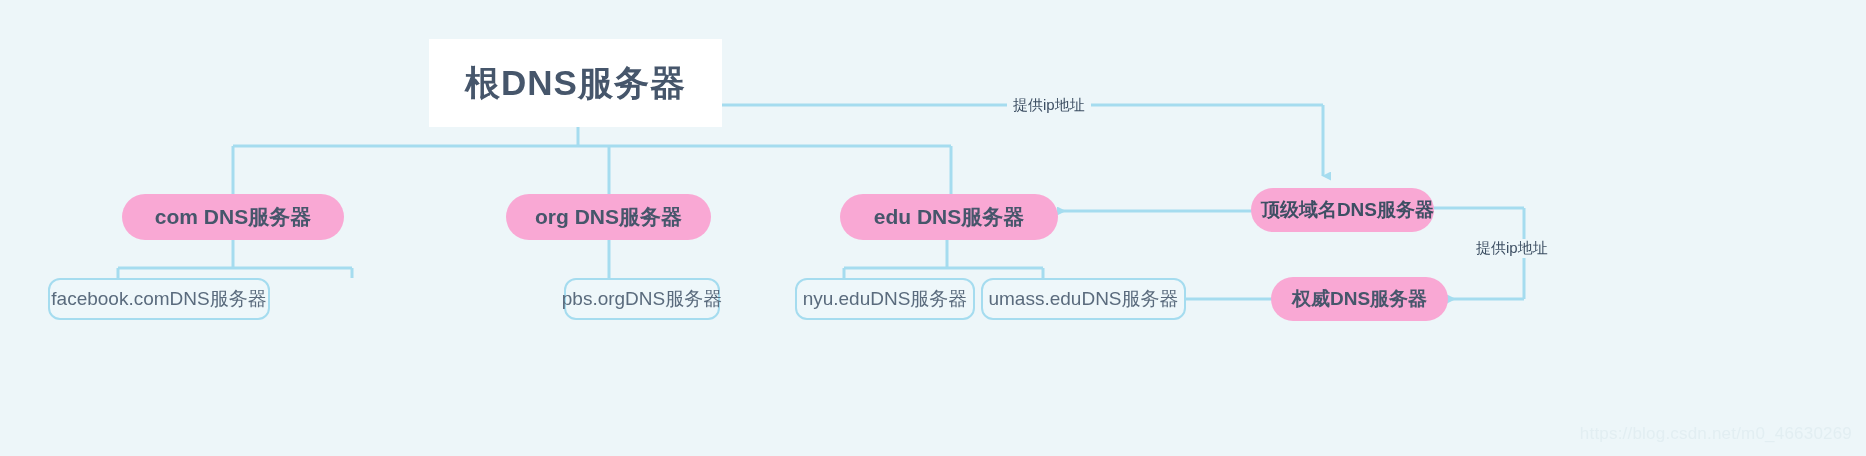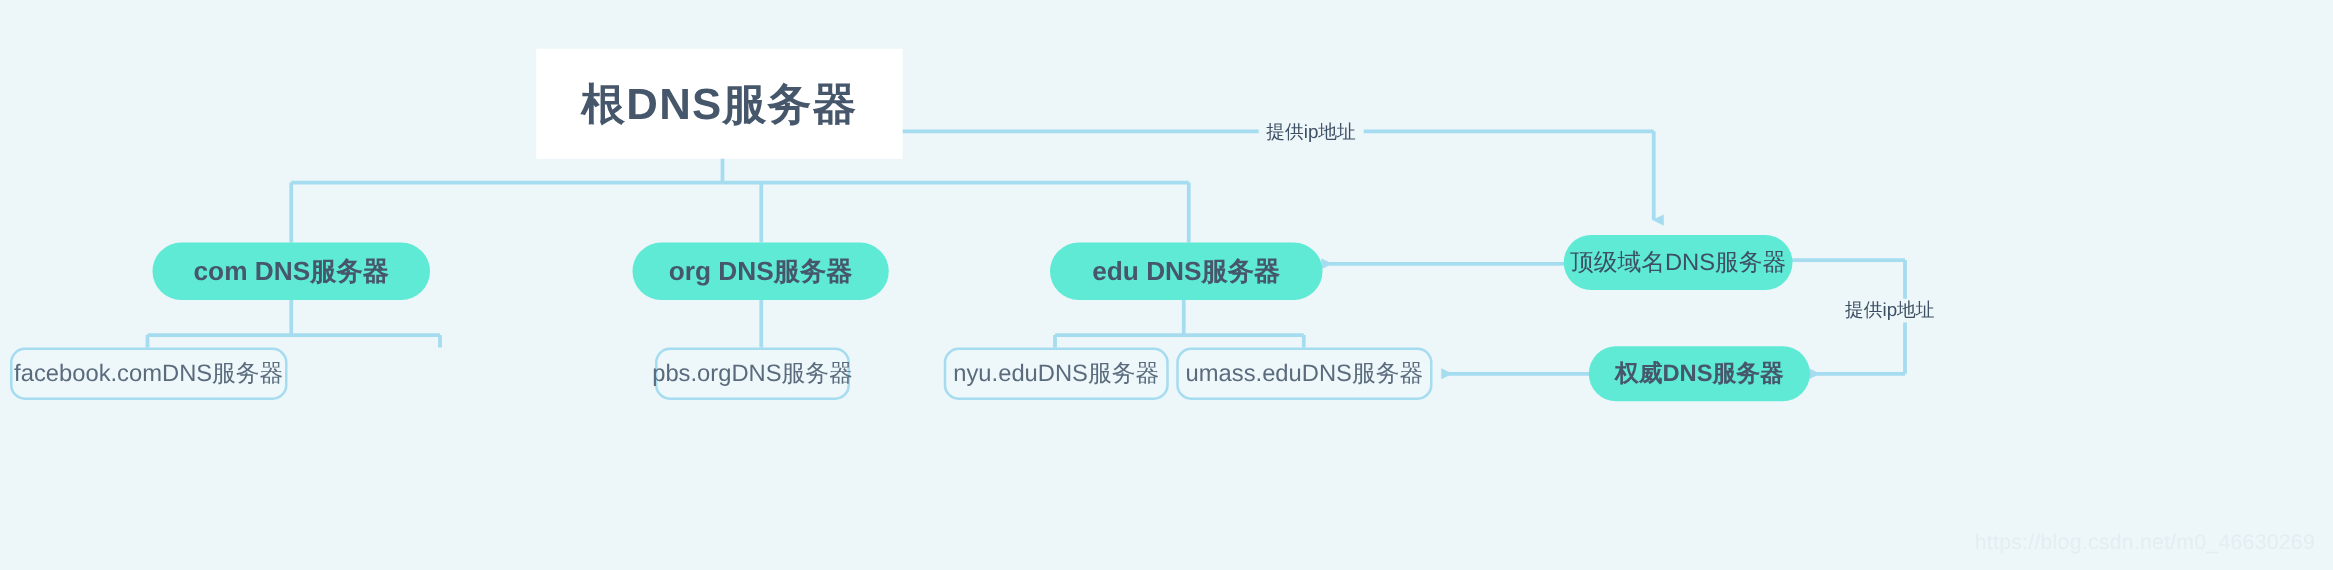--- a/index.html
+++ b/index.html
@@ -42,21 +42,21 @@
     align-items: center;
     justify-content: center;
     font-weight: bold;
     letter-spacing: 1px;
     z-index: 3;
   }
 
   
   .node-pill {
     position: absolute;
-    background: #5eead4;
+    background: #f9a8d4;
     color: #46566b;
     display: flex;
     align-items: center;
     justify-content: center;
     font-weight: bold;
     border-radius: 26px;
     z-index: 3;
     white-space: nowrap;
   }
 
@@ -66,20 +66,21 @@
     background: #eef7fa;
     border: 2px solid #a5dcef;
     border-radius: 12px;
     color: #5a6b7d;
     display: flex;
     align-items: center;
     justify-content: center;
     font-weight: normal;
     z-index: 3;
     white-space: nowrap;
+    margin-left: 40px;
   }
 
   
   .edge-label {
     position: absolute;
     color: #3d4f63;
     font-size: 15px;
     font-weight: normal;
     background: #edf6f9;
     padding: 0 6px;
@@ -175,21 +176,21 @@
   </div>
 
   <div class="node-leaf" style="left:755px; top:278px; width:180px; height:42px; font-size:19px;">
     <span>nyu.eduDNS服务器</span>
   </div>
 
   <div class="node-leaf" style="left:941px; top:278px; width:205px; height:42px; font-size:19px;">
     <span>umass.eduDNS服务器</span>
   </div>
 
-  <div class="node-pill" style="left:1251px; top:188px; width:183px; height:44px; font-size:19px; font-weight:normal; color:#3d4f63;">
+  <div class="node-pill" style="left:1251px; top:188px; width:183px; height:44px; font-size:19px; font-weight:bold; color:#3d4f63;justify-content:flex-end;">
     <span>顶级域名DNS服务器</span>
   </div>
 
   <div class="node-pill" style="left:1271px; top:277px; width:177px; height:44px; font-size:19px;">
     <span>权威DNS服务器</span>
   </div>
 
   <div class="edge-label" style="left:1007px; top:96px;">提供ip地址</div>
 
   <div class="edge-label" style="left:1470px; top:239px;">提供ip地址</div>

